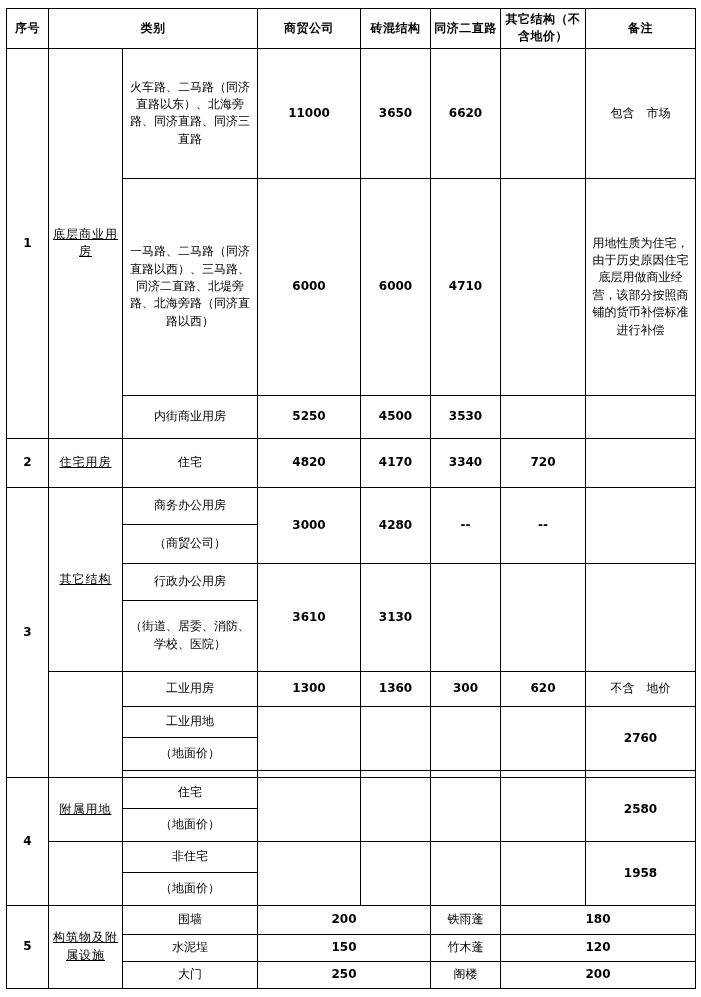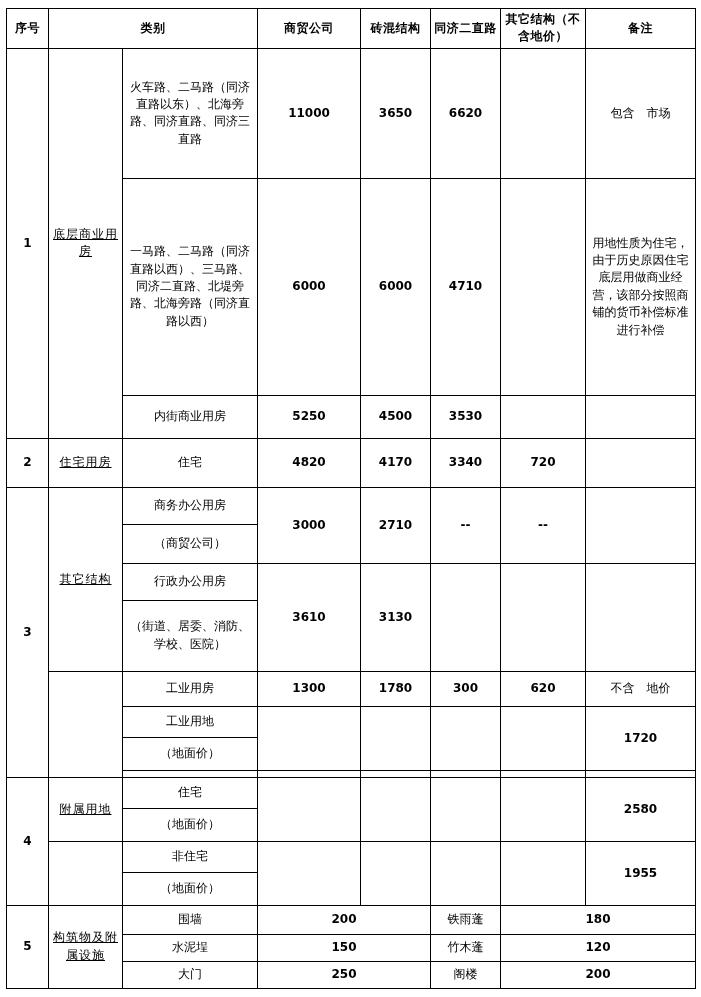--- a/index.html
+++ b/index.html
@@ -129,21 +129,21 @@
       <td class="num">3340</td>
       <td class="num">720</td>
       <td class="note"></td>
     </tr>
 
     <tr>
       <td class="idx" rowspan="8">3</td>
       <td class="cat" rowspan="4">其它结构</td>
       <td class="sub" style="height:32px">商务办公用房</td>
       <td class="num" rowspan="2">3000</td>
-      <td class="num" rowspan="2">2710</td>
+      <td class="num" rowspan="2">4280</td>
       <td class="num" rowspan="2">--</td>
       <td class="num" rowspan="2">--</td>
       <td class="note" rowspan="2"></td>
     </tr>
     <tr>
       <td class="sub" style="height:34px">（商贸公司）</td>
     </tr>
     <tr>
       <td class="sub" style="height:32px">行政办公用房</td>
       <td class="num" rowspan="2">3610</td>
@@ -152,32 +152,32 @@
       <td class="num" rowspan="2"></td>
       <td class="note" rowspan="2"></td>
     </tr>
     <tr>
       <td class="sub" style="height:66px">（街道、居委、消防、学校、医院）</td>
     </tr>
     <tr>
       <td class="cat" rowspan="4"></td>
       <td class="sub" style="height:30px">工业用房</td>
       <td class="num">1300</td>
-      <td class="num">1780</td>
+      <td class="num">1360</td>
       <td class="num">300</td>
       <td class="num">620</td>
       <td class="note">不含　地价</td>
     </tr>
     <tr>
       <td class="sub" style="height:26px">工业用地</td>
       <td class="num" rowspan="2"></td>
       <td class="num" rowspan="2"></td>
       <td class="num" rowspan="2"></td>
       <td class="num" rowspan="2"></td>
-      <td class="num" rowspan="2">1720</td>
+      <td class="num" rowspan="2">2760</td>
     </tr>
     <tr>
       <td class="sub" style="height:28px">（地面价）</td>
     </tr>
     <tr class="spacer-row">
       <td></td>
       <td></td>
       <td></td>
       <td></td>
       <td></td>
@@ -197,21 +197,21 @@
     <tr>
       <td class="sub" style="height:28px">（地面价）</td>
     </tr>
     <tr>
       <td class="cat" rowspan="2"></td>
       <td class="sub" style="height:26px">非住宅</td>
       <td class="num" rowspan="2"></td>
       <td class="num" rowspan="2"></td>
       <td class="num" rowspan="2"></td>
       <td class="num" rowspan="2"></td>
-      <td class="num" rowspan="2">1955</td>
+      <td class="num" rowspan="2">1958</td>
     </tr>
     <tr>
       <td class="sub" style="height:28px">（地面价）</td>
     </tr>
 
     <tr>
       <td class="idx" rowspan="3">5</td>
       <td class="cat" rowspan="3">构筑物及附属设施</td>
       <td class="sub" style="height:24px">围墙</td>
       <td class="num" colspan="2">200</td>

